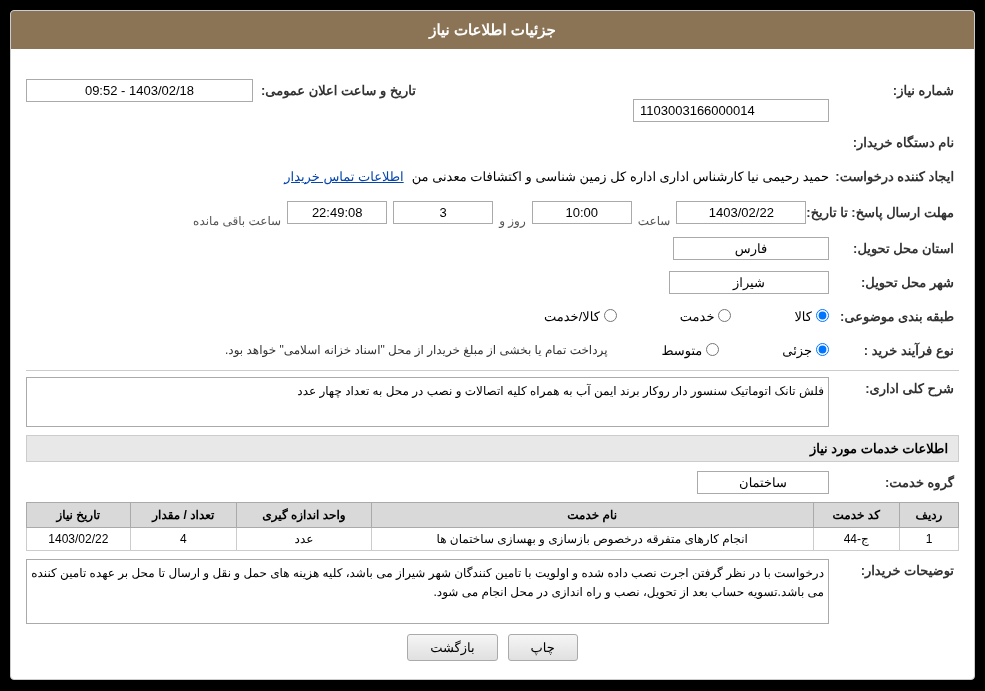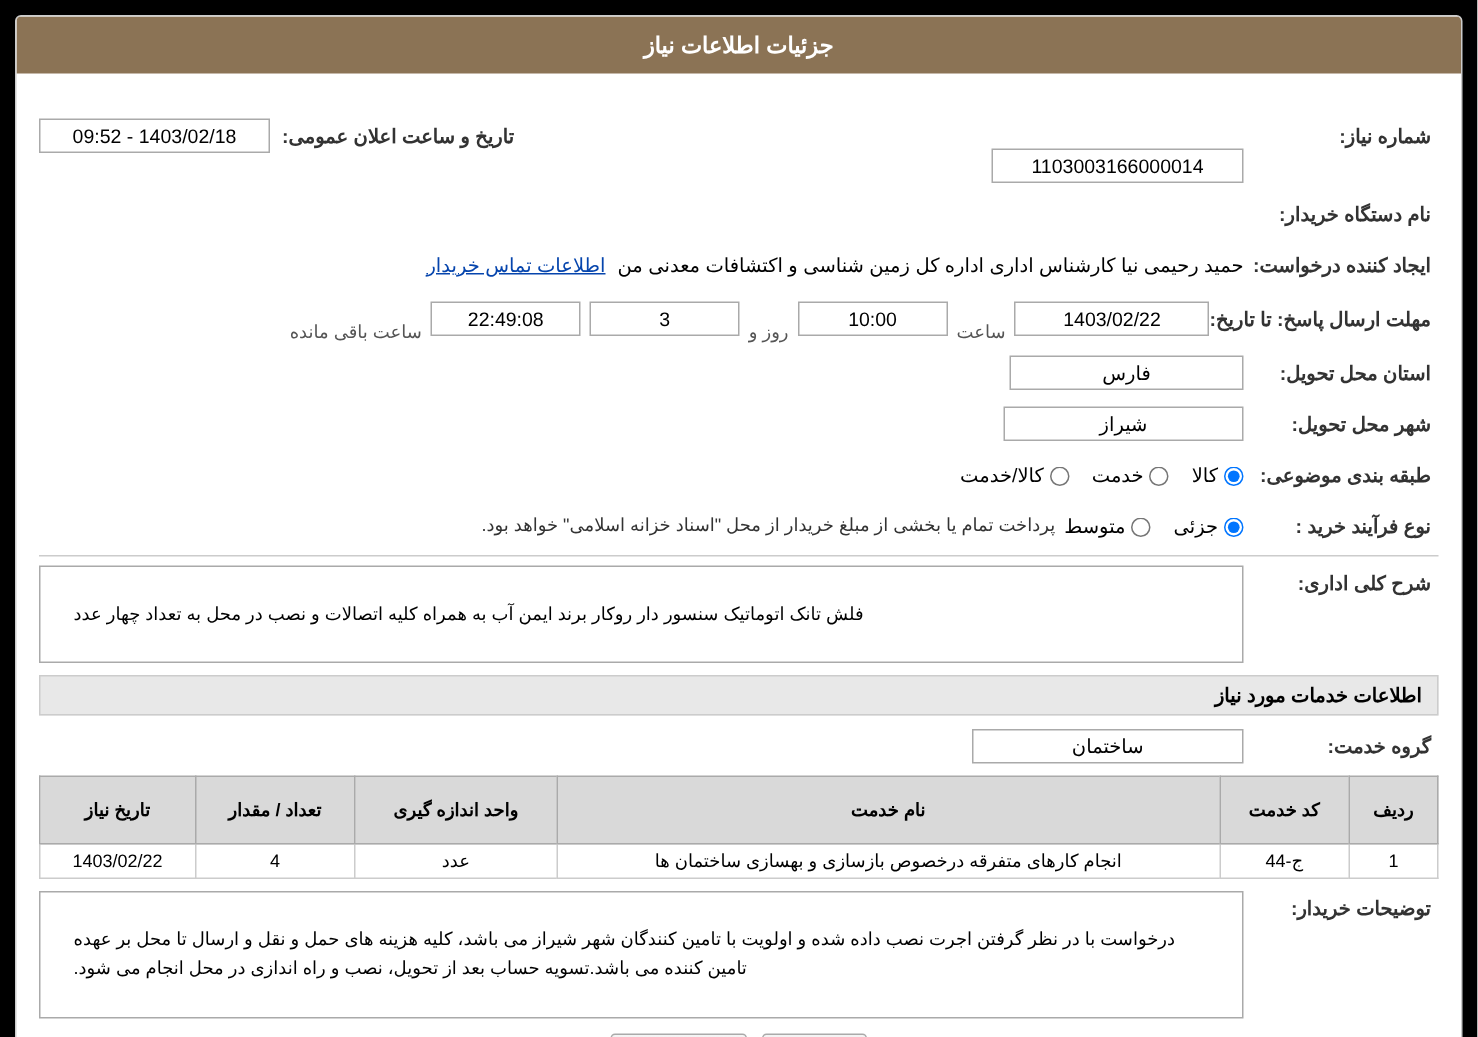--- a/index.html
+++ b/index.html
@@ -77,53 +77,54 @@
       border-top: 1px solid #ccc;
       margin: 6px 0;
     }
     .radio-group {
       display: flex;
       gap: 15px;
       align-items: center;
     }
     .radio-item {
       display: flex;
-      align-items: flex-end;
+      align-items: flex-start;
       gap: 4px;
+      margin-left: 48px;
     }
     .radio-item input[type=radio] {
       margin: 0;
     }
     .link-style {
       color: #0645ad;
       text-decoration: underline;
       cursor: pointer;
     }
     .description-box {
       border: 1px solid #aaa;
       background: #fff;
-      padding: 22px;
+      padding: 4px;
       min-height: 50px;
       width: 100%;
-      text-align: left;
+      text-align: right;
       font-size: 12px;
       line-height: 1.6;
     }
     .table-container {
       margin: 6px 0;
     }
     .data-table {
       width: 100%;
       border-collapse: collapse;
       font-size: 12px;
     }
     .data-table th {
       background: #d9d9d9;
       border: 1px solid #aaa;
-      padding: 15px 8px;
+      padding: 5px 8px;
       text-align: center;
       font-weight: bold;
     }
     .data-table td {
       border: 1px solid #ccc;
       padding: 4px 8px;
       text-align: center;
     }
     .data-table tr:nth-child(even) td {
       background: #f9f9f9;
@@ -167,24 +168,24 @@
 <body>
 
 <div class="page-wrapper">
   <div class="main-container">
     <div class="header-bar">جزئیات اطلاعات نیاز</div>
     <div class="content-area">
 
       <div class="info-row">
         <div class="label-col">شماره نیاز:</div>
         <div class="value-col">
-          <div class="input-box input-wide" style="width:168px;text-align:center;margin-top:40px;">1103003166000014</div>
+          <div class="input-box input-wide" style="width:196px;text-align:left;margin-top:40px;">1103003166000014</div>
           <div style="flex:1"></div>
           <div class="label-col" style="min-width:auto;padding-left:8px;">تاریخ و ساعت اعلان عمومی:</div>
-          <div class="input-box" style="width:154px;text-align:center;">1403/02/18 - 09:52</div>
+          <div class="input-box" style="width:227px;text-align:center;">1403/02/18 - 09:52</div>
         </div>
       </div>
 
       <div class="info-row">
         <div class="label-col">نام دستگاه خریدار:</div>
       </div>
 
       <div class="info-row">
         <div class="label-col">ایجاد کننده درخواست:</div>
         <div class="value-col">
@@ -262,21 +263,21 @@
         <div class="value-col">
           <div class="description-box">فلش تانک اتوماتیک سنسور دار روکار برند ایمن آب به همراه کلیه اتصالات و نصب در محل به تعداد چهار عدد</div>
         </div>
       </div>
 
       <div class="section-title">اطلاعات خدمات مورد نیاز</div>
 
       <div class="info-row">
         <div class="label-col">گروه خدمت:</div>
         <div class="value-col">
-          <div class="input-box" style="width:181px;text-align:center;">ساختمان</div>
+          <div class="input-box" style="width:132px;text-align:center;">ساختمان</div>
         </div>
       </div>
 
       <div class="table-container">
         <table class="data-table">
           <thead>
             <tr>
               <th>ردیف</th>
               <th>کد خدمت</th>
               <th>نام خدمت</th>

